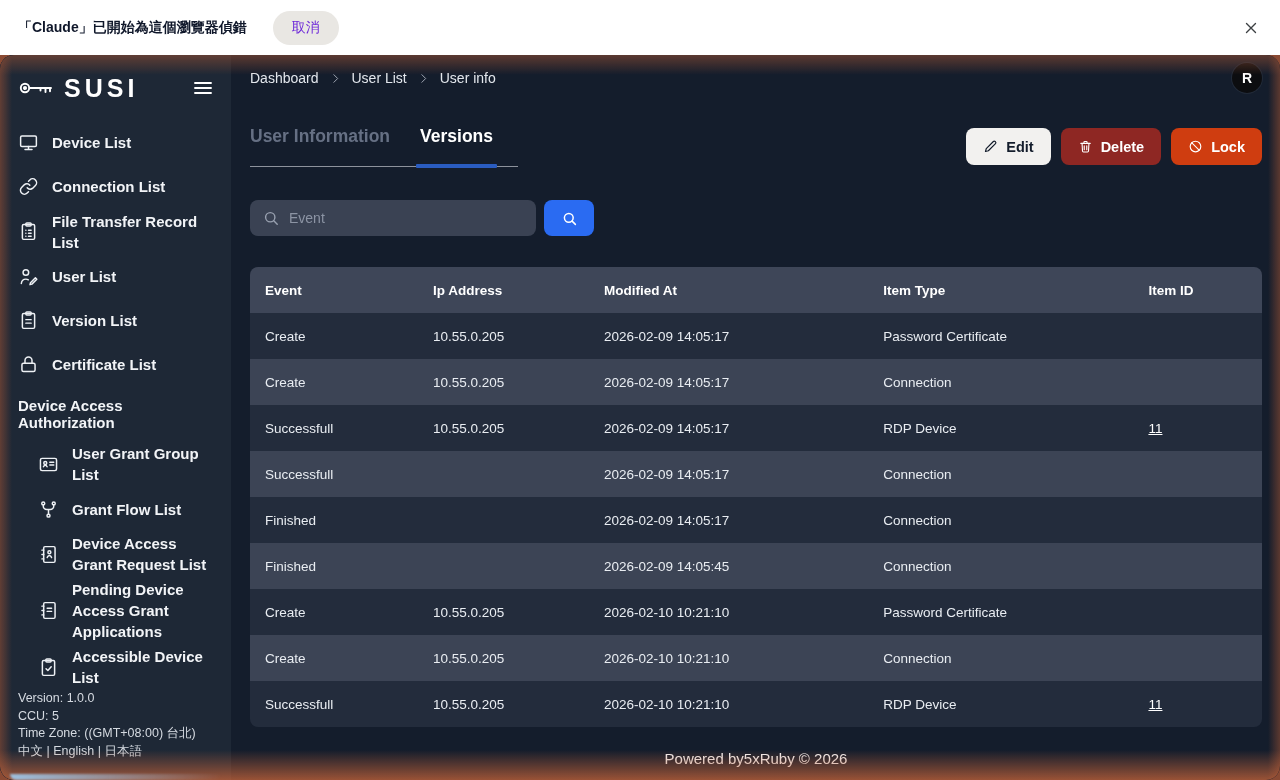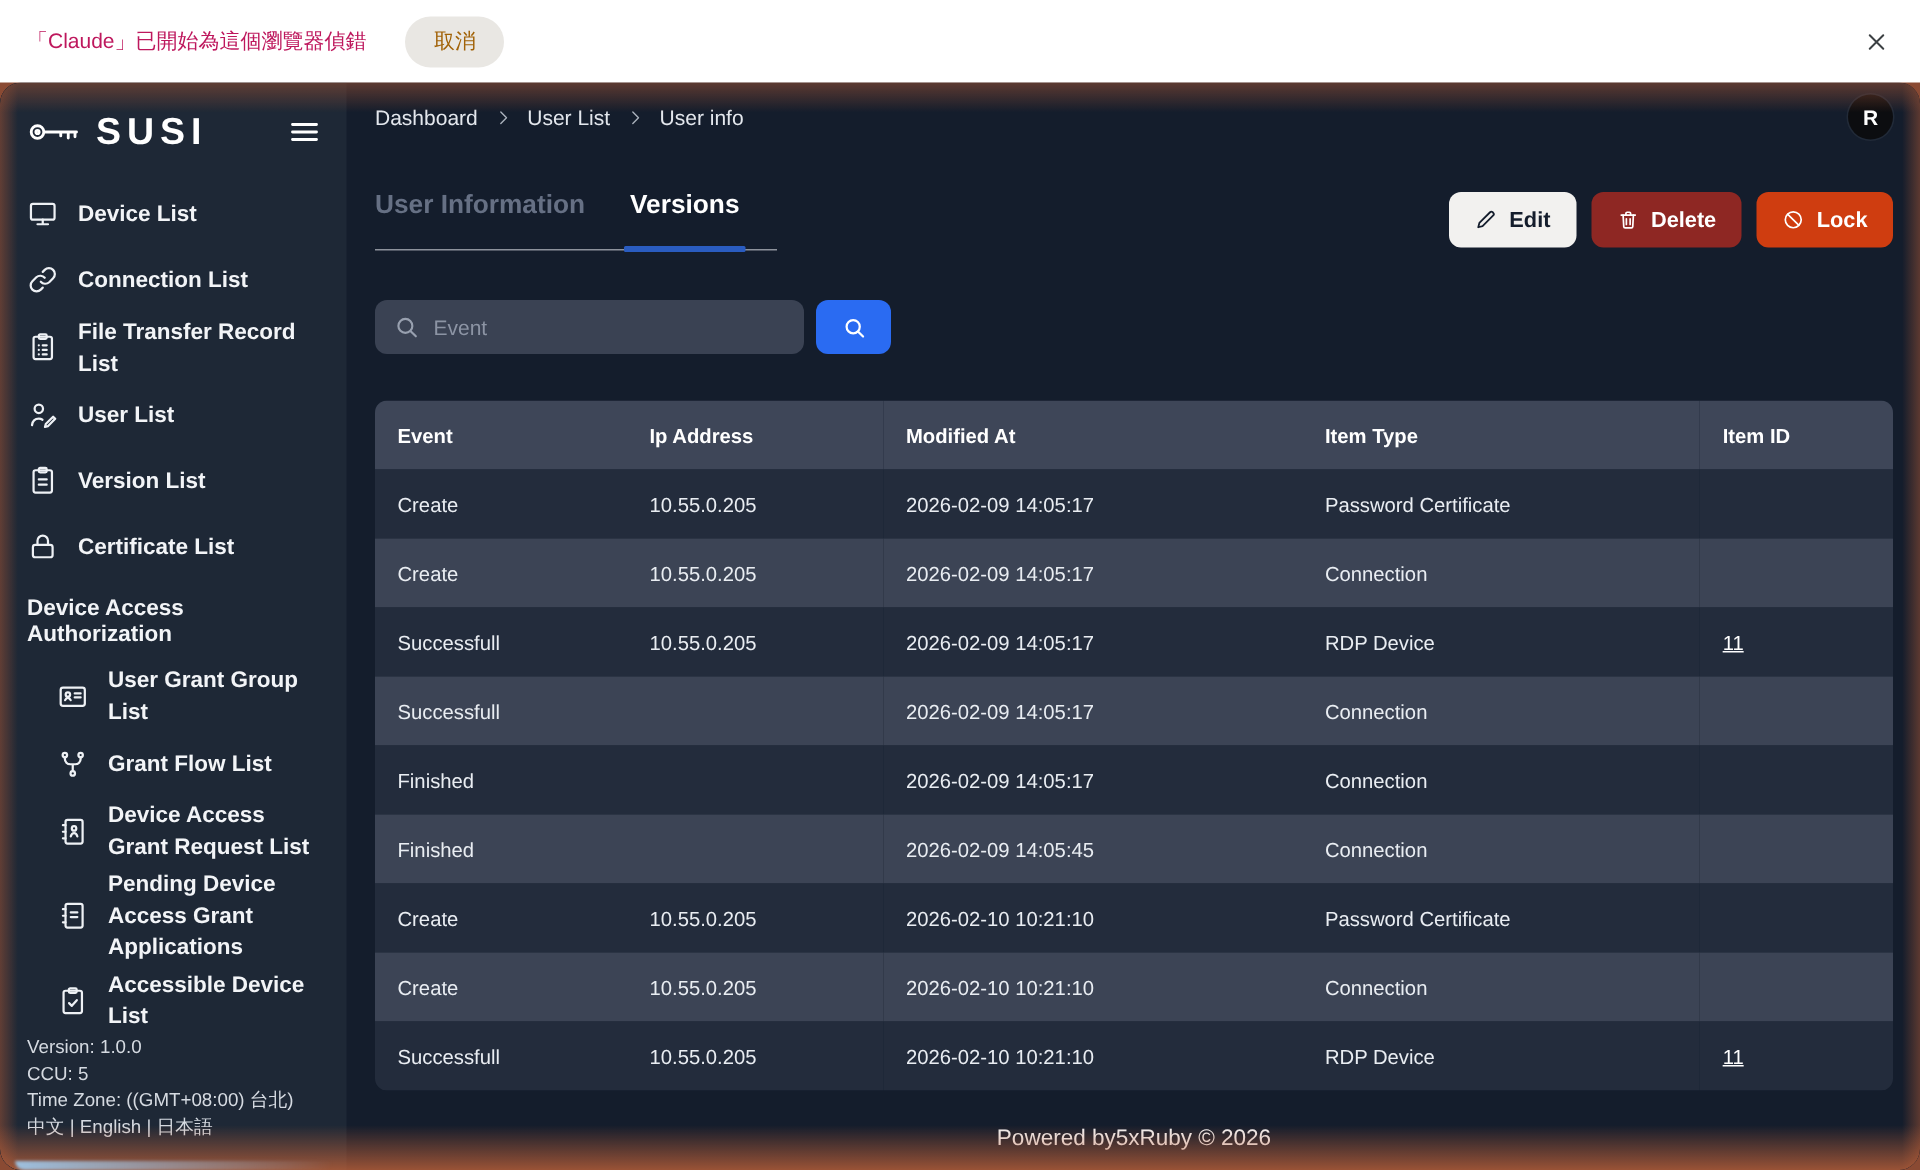--- a/index.html
+++ b/index.html
@@ -10,24 +10,24 @@
     position:relative;
   }
   svg { display:block; }
 
   
   .notif-bar {
     position:absolute; top:0; left:0; right:0; height:55px;
     background:#ffffff; display:flex; align-items:center;
     padding:0 18px; z-index:10;
   }
-  .notif-msg { font-size:14px; color:#be185d; }
+  .notif-msg { font-size:14px; color:#0f172a;font-weight:bold; }
   .notif-cancel {
     margin-left:26px; border:none; cursor:pointer;
-    background:#e9e7e3; color:#a16207; font-size:14px;
+    background:#e9e7e3; color:#6d28d9; font-size:14px;
     padding:8px 19px; border-radius:17px;
     font-family:inherit;
   }
   .notif-close {
     margin-left:auto; background:none; border:none; cursor:pointer;
     color:#3c4043; width:22px; height:22px; padding:2px;
   }
 
   
   .app {

